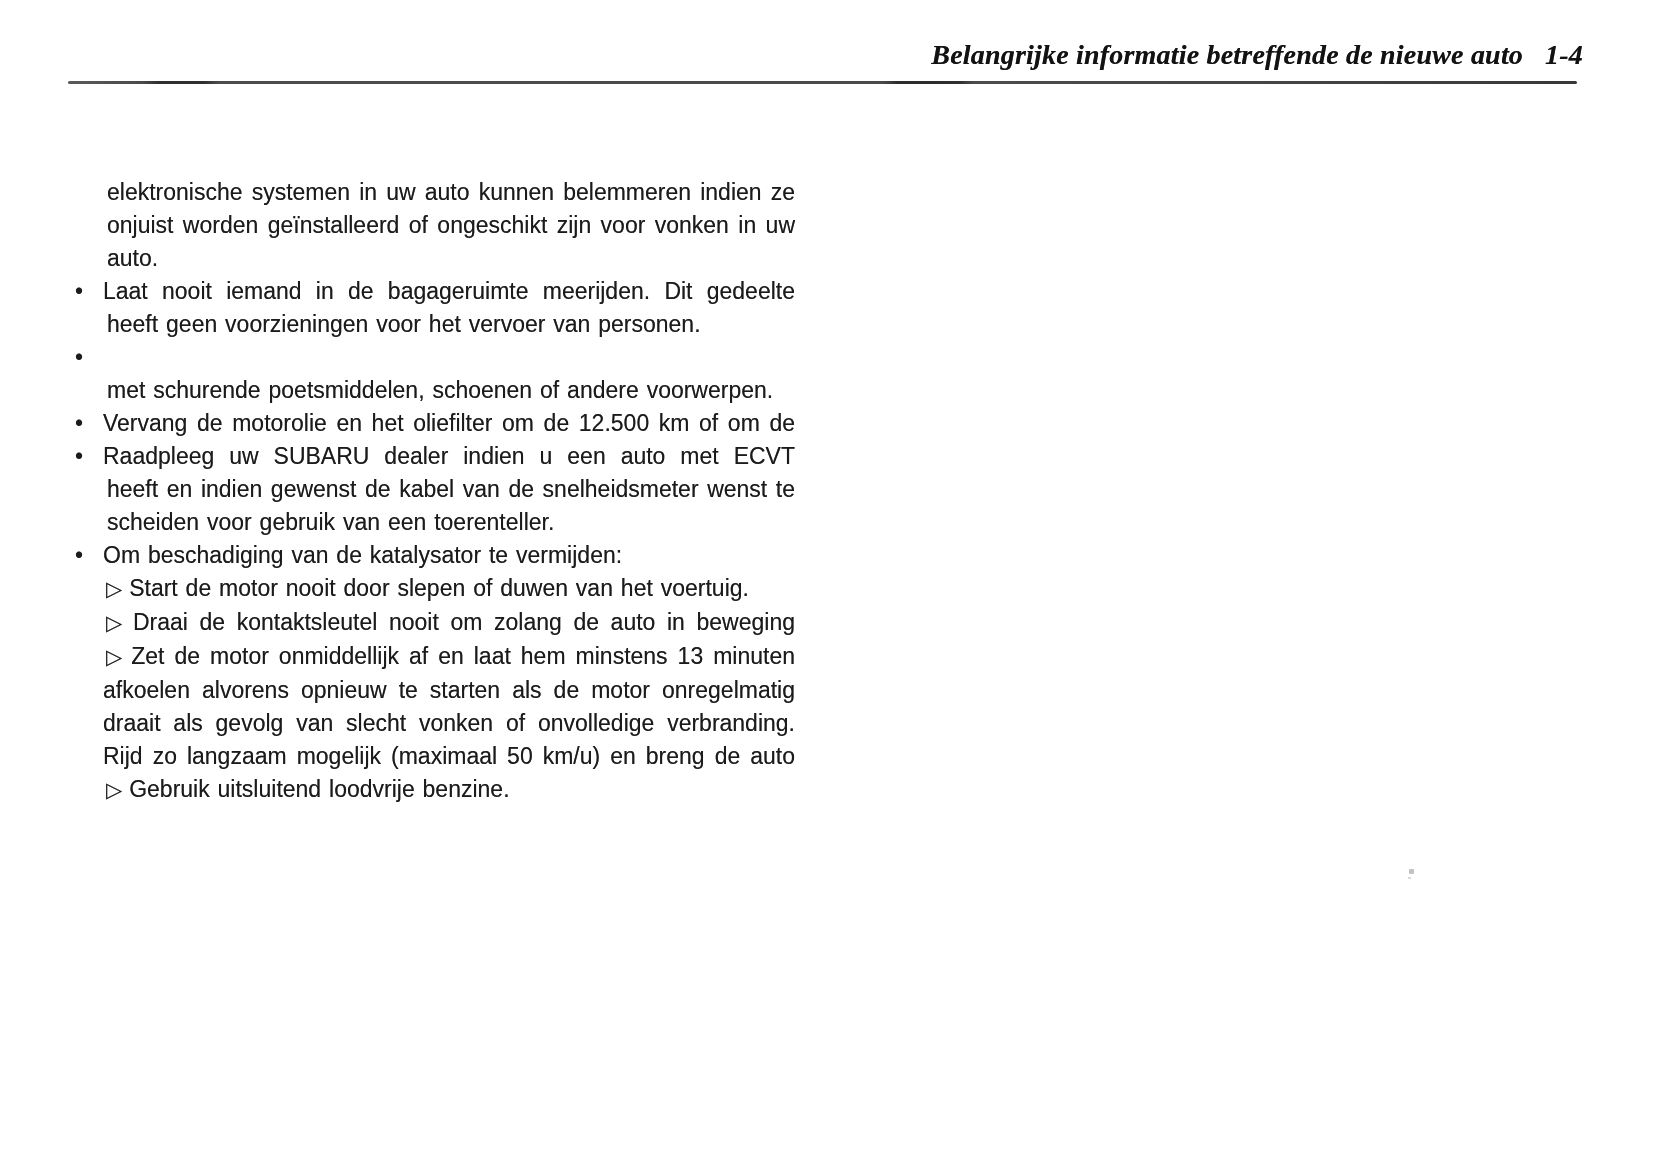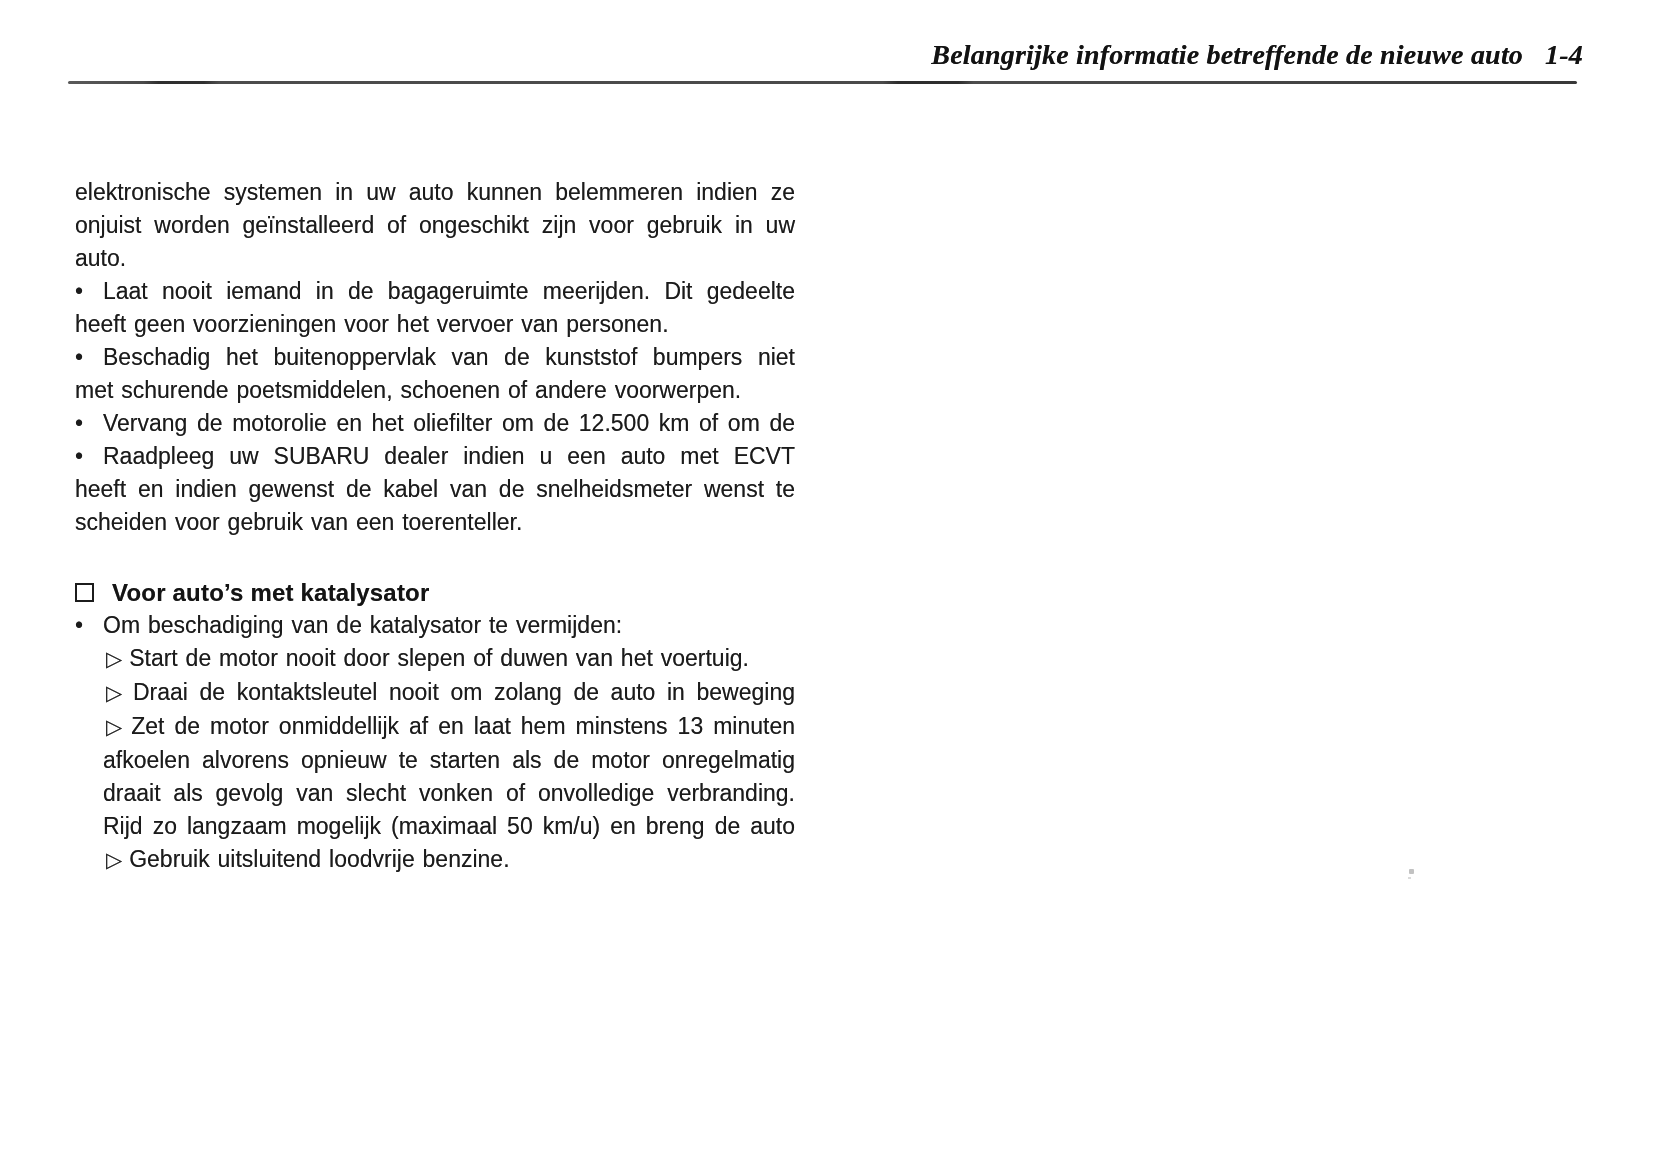--- a/index.html
+++ b/index.html
@@ -28,21 +28,21 @@
       #4a4a4a 54%, #2d2d2d 55%, #2e2e2e 59%, #4c4c4c 60%,
       #454545 80%, #383838 100%);
     border-radius:2px;
   }
   
   .bodyblock {
     position:absolute; left:75px; top:176px; width:720px;
     font-size:23px; line-height:33px;
     text-shadow:0 0 0.45px rgba(20,20,20,0.55);
   }
-  .ln { min-height:33px; text-align:left; word-spacing:1.5px; }
+  .ln { min-height:33px; text-align:left; word-spacing:1.5px;margin-left:32px; }
   .ln.j { text-align:justify; text-justify:inter-word; text-align-last:justify; }
   .ind { margin-left:28px; position:relative; }
   .bul {
     position:absolute; left:-28px; top:0; width:28px;
     text-align:left; text-align-last:left;
   }
   .tmark {
     font-family:"DejaVu Sans",sans-serif;
     font-size:21px; padding-left:3px; margin-right:7px;
     color:#262626;
@@ -73,44 +73,43 @@
 <div class="page">
 
   <div class="pagehead">
     <span class="ht">Belangrijke informatie betreffende de nieuwe auto</span><span class="hp">1-4</span>
   </div>
   <div class="rule"></div>
 
   <div class="bodyblock">
 
     <div class="ln j">elektronische systemen in uw auto kunnen belemmeren indien ze</div>
-    <div class="ln j">onjuist worden geïnstalleerd of ongeschikt zijn voor gebruik in uw</div>
+    <div class="ln j">onjuist worden geïnstalleerd of ongeschikt zijn voor vonken in uw</div>
     <div class="ln">auto.</div>
 
     <div class="ln ind j">
       <span class="bul">•</span><span>Laat nooit iemand in de bagageruimte meerijden. Dit gedeelte</span>
     </div>
     <div class="ln">heeft geen voorzieningen voor het vervoer van personen.</div>
 
     <div class="ln ind j">
-      <span class="bul">•</span><span>Beschadig het buitenoppervlak van de kunststof bumpers niet</span>
+      <span class="bul">•</span>
     </div>
     <div class="ln">met schurende poetsmiddelen, schoenen of andere voorwerpen.</div>
 
     <div class="ln ind j">
       <span class="bul">•</span><span>Vervang de motorolie en het oliefilter om de 12.500 km of om de</span>
     </div>
 
     <div class="ln ind j">
       <span class="bul">•</span><span>Raadpleeg uw SUBARU dealer indien u een auto met ECVT</span>
     </div>
     <div class="ln j">heeft en indien gewenst de kabel van de snelheidsmeter wenst te</div>
     <div class="ln">scheiden voor gebruik van een toerenteller.</div>
 
-    <h2 class="sechead"><span class="sq"></span><span>Voor auto’s met katalysator</span></h2>
 
     <div class="ln ind">
       <span class="bul">•</span><span>Om beschadiging van de katalysator te vermijden:</span>
     </div>
 
     <div class="ln ind">
       <span class="tmark">▷</span><span>Start de motor nooit door slepen of duwen van het voertuig.</span>
     </div>
 
     <div class="ln ind j">

